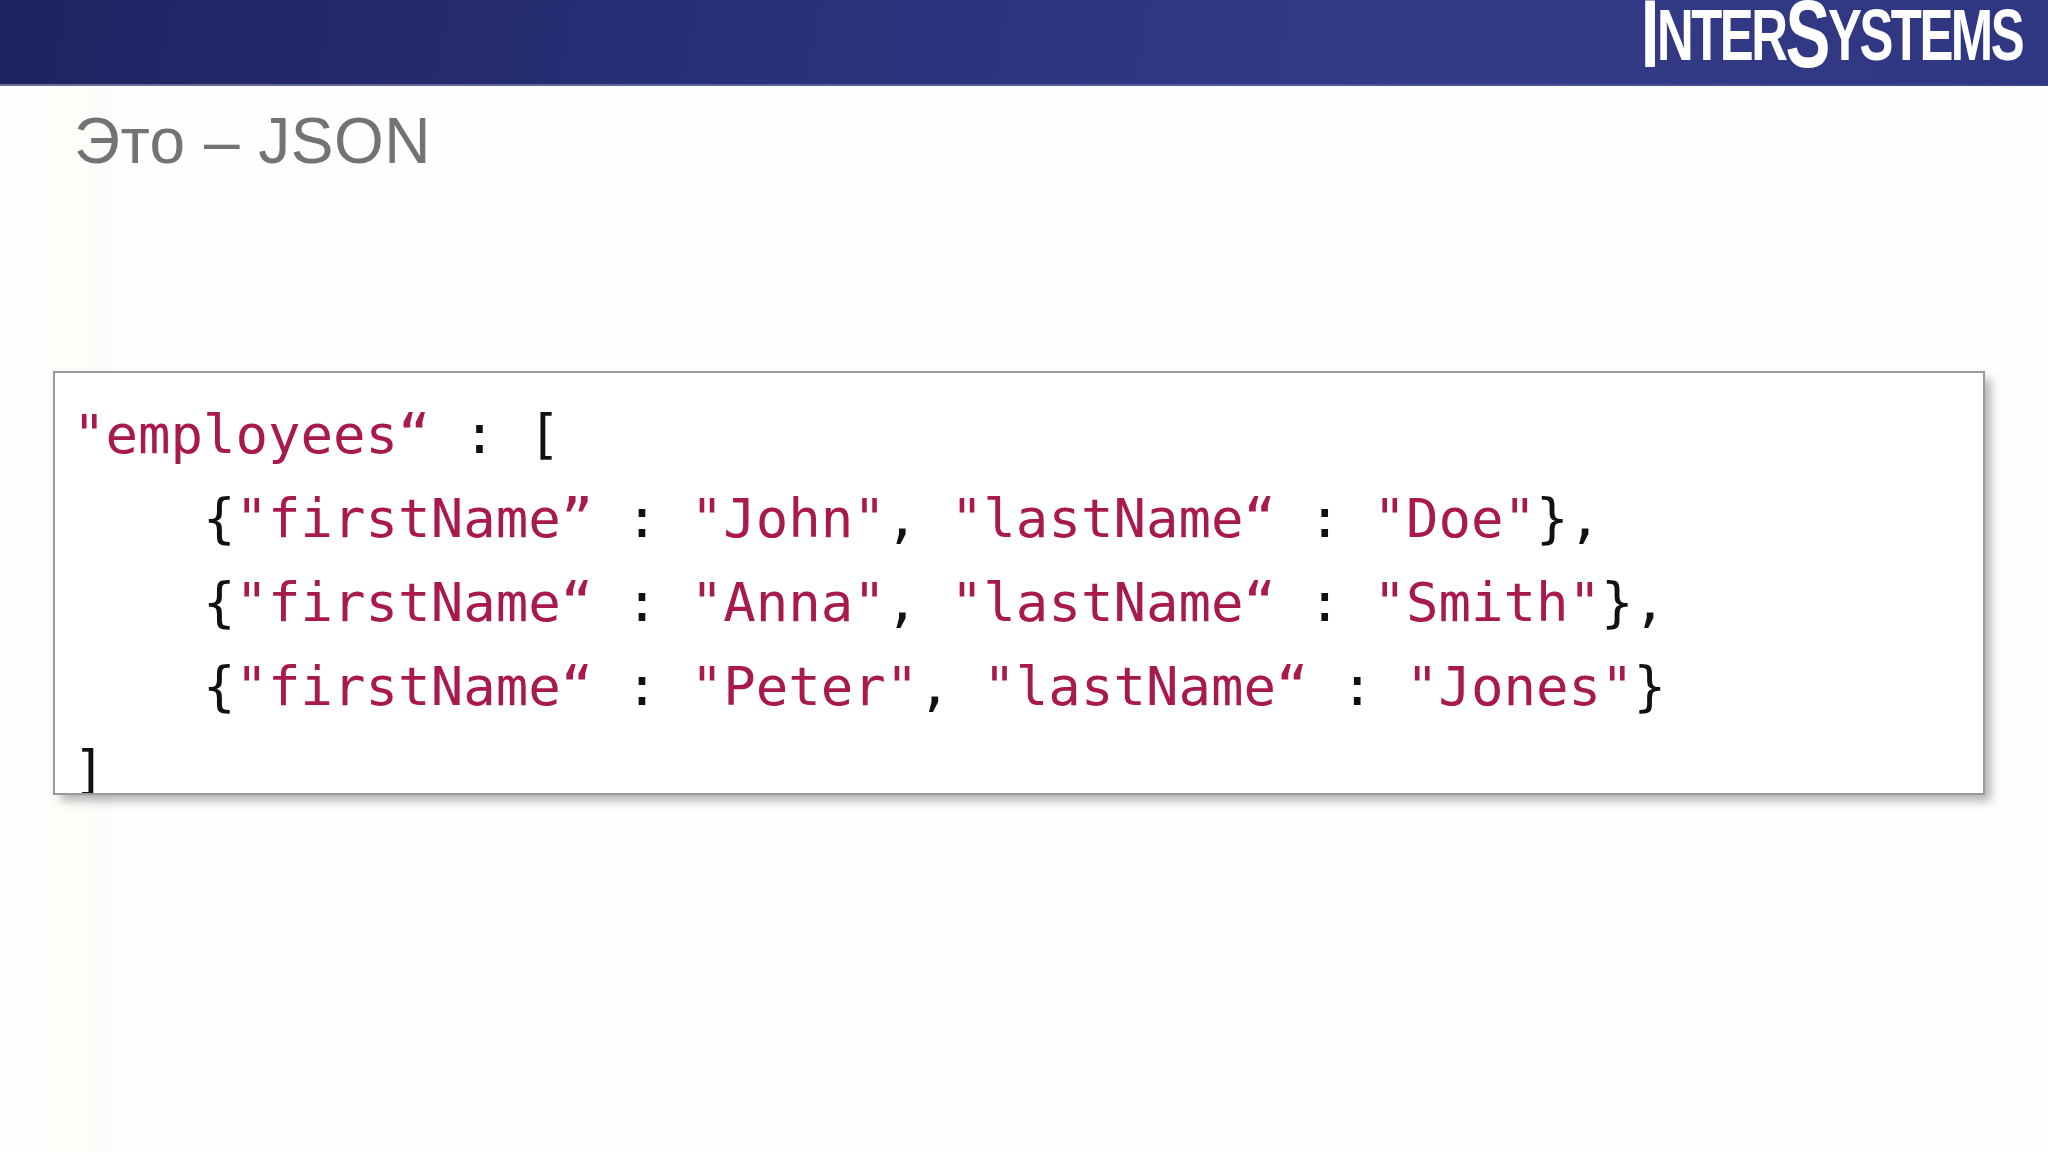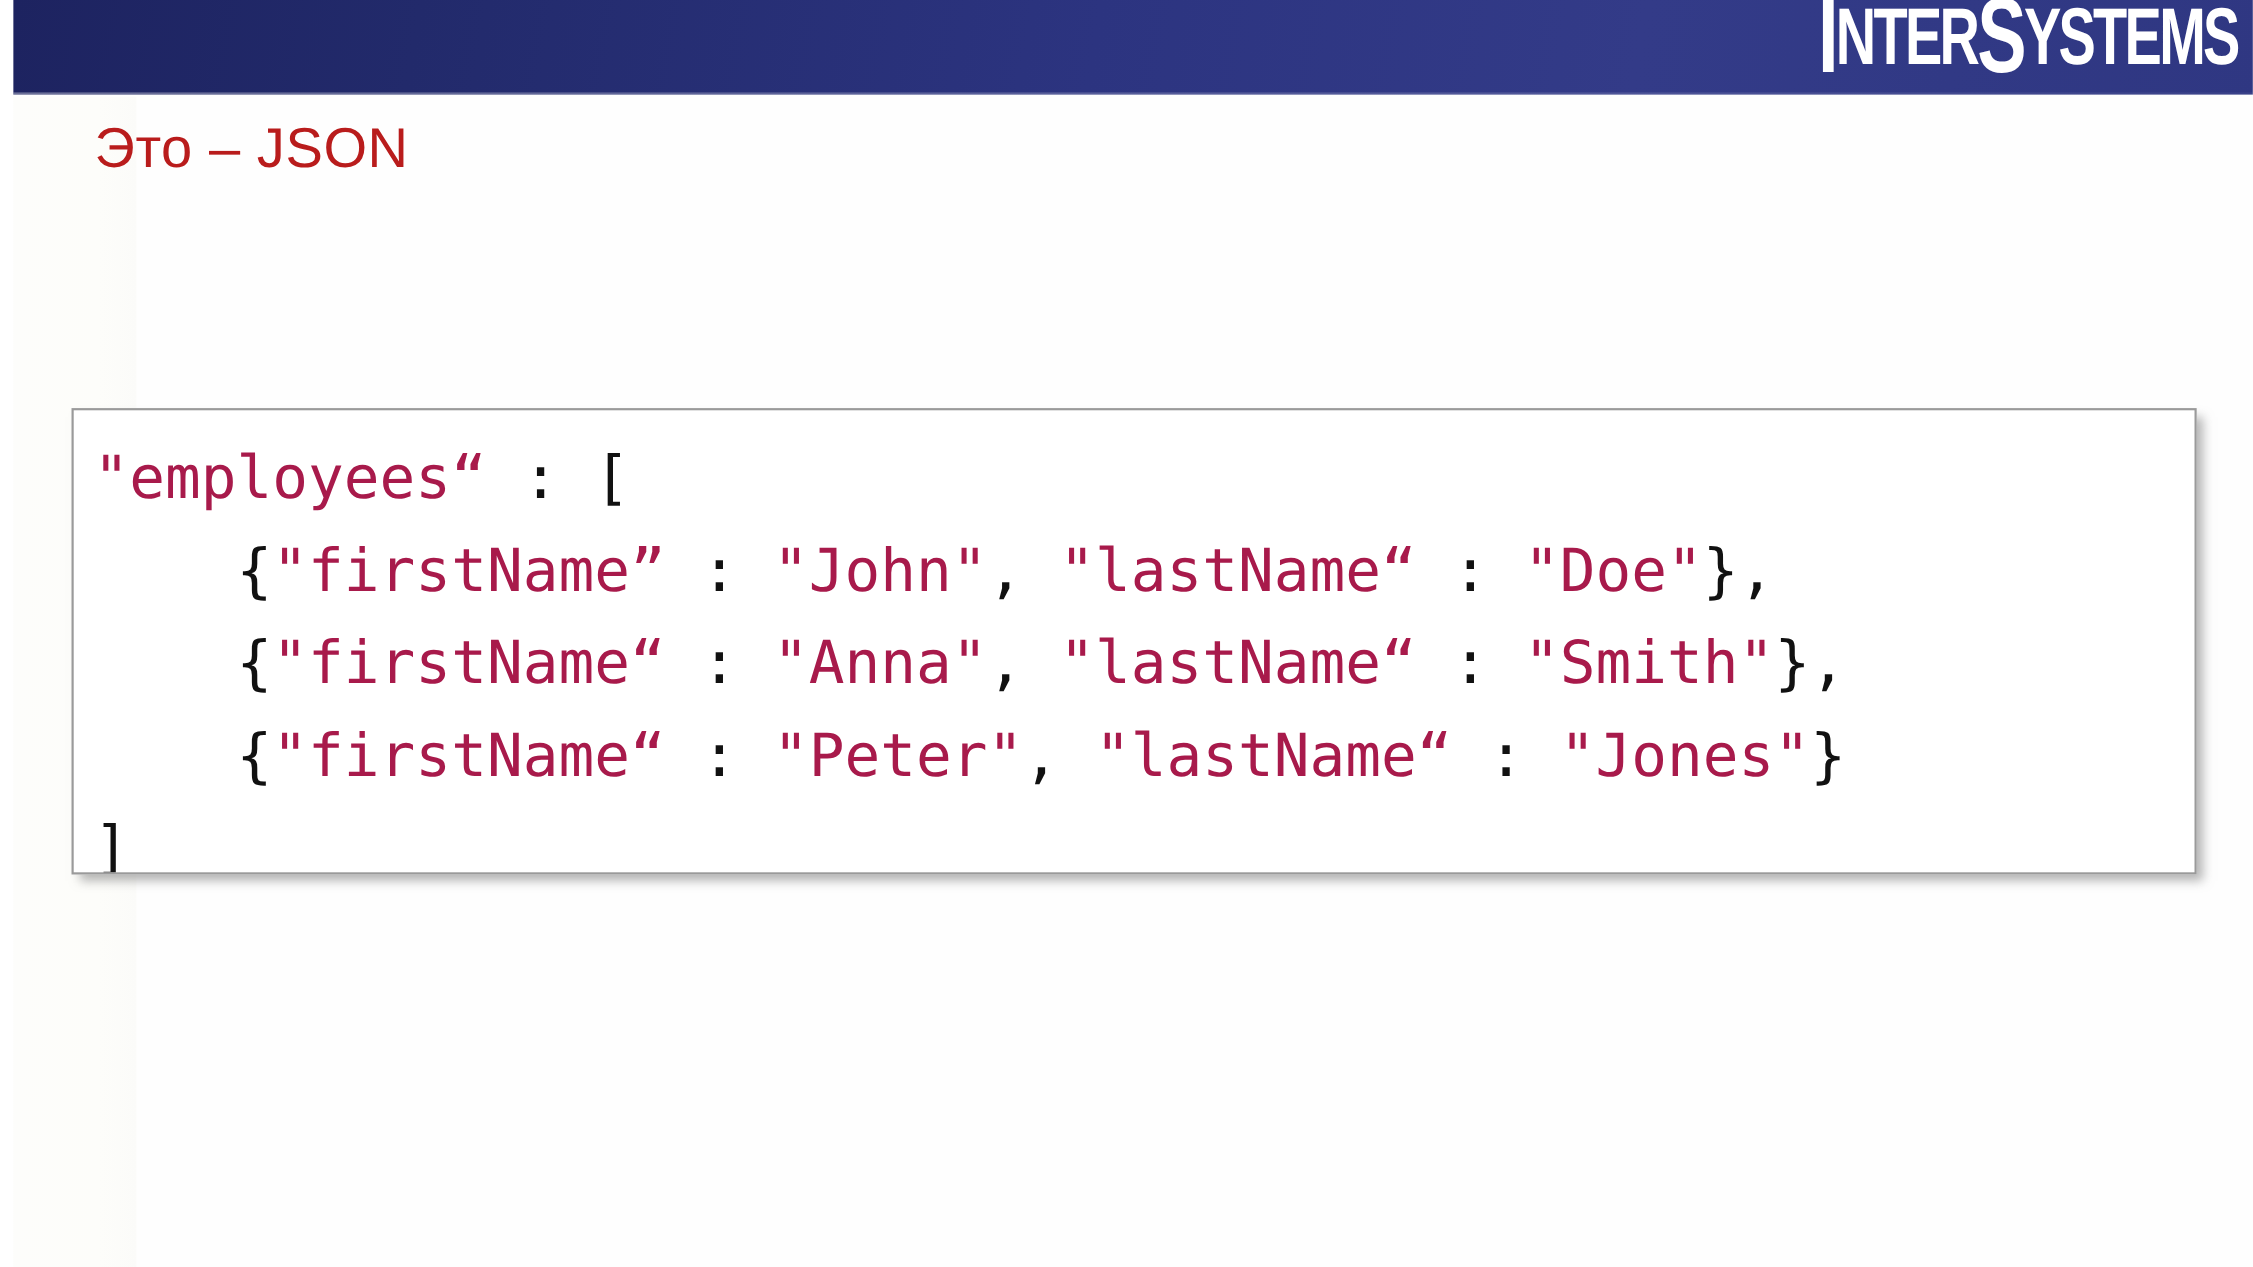--- a/index.html
+++ b/index.html
@@ -14,21 +14,20 @@
     overflow: hidden;
     position: relative;
   }
 
   
   .slide {
     position: absolute;
     inset: 0;
     background: #fefefe;
     overflow: hidden;
-    margin-left: 12px;
   }
 
   
   .left-tone {
     position: absolute;
     left: 0;
     top: 88px;
     width: 112px;
     height: 1064px;
     background: linear-gradient(to right, #fdfdfb 0%, #fdfdfa 70%, #fbfbf9 100%);
@@ -80,23 +79,23 @@
     line-height: 0.78;
     vertical-align: -6px;
   }
 
   
   .title {
     position: absolute;
     left: 74px;
     top: 108px;
     font-family: "Liberation Sans", sans-serif;
-    font-size: 51px;
+    font-size: 64px;
     font-weight: 400;
-    color: #b91c1c;
+    color: #737373;
     letter-spacing: 0.5px;
     line-height: 1.05;
     white-space: nowrap;
   }
 
   
   .code-box {
     position: absolute;
     left: 53px;
     top: 371px;

